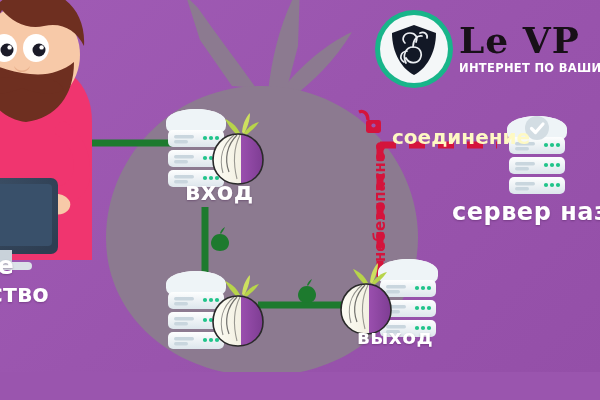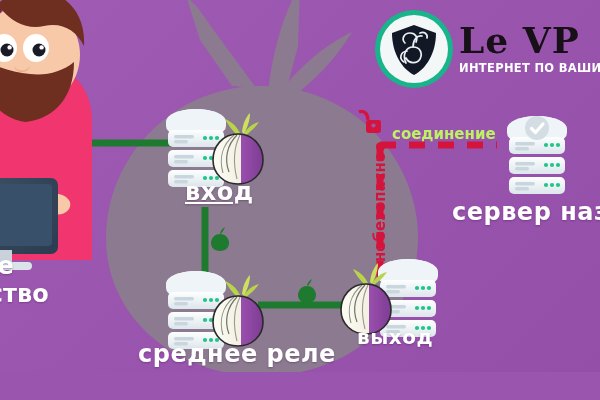--- a/index.html
+++ b/index.html
@@ -17,32 +17,32 @@
   svg.layer{position:absolute;left:0;top:0;width:600px;height:400px;overflow:visible;}
 
   .label{
     position:absolute;color:#ffffff;
     font-family:"DejaVu Sans", sans-serif;
     font-weight:bold;letter-spacing:.5px;
     text-transform:lowercase;
     white-space:nowrap;
     text-shadow:0 1px 2px rgba(60,20,70,.35);
   }
-  .lab-vhod{left:185px;top:178px;font-size:24px;text-decoration:underline;}
+  .lab-vhod{left:185px;top:178px;font-size:24px;}
   .lab-sredn{left:138px;top:340px;font-size:24px;}
   .lab-vyhod{left:357px;top:325px;font-size:20px;}
   .lab-dest{left:452px;top:198px;font-size:24px;}
   .lab-dev{position:absolute;left:-28px;top:252px;font-size:24px;color:#fff;
     font-family:"DejaVu Sans", sans-serif;font-weight:bold;line-height:1.18;
     white-space:nowrap;text-shadow:0 1px 2px rgba(60,20,70,.35);}
 
   .red-text{
-    position:absolute;color:#bef264;
+    position:absolute;color:#fef9c3;
     font-family:"DejaVu Sans", sans-serif;
-    font-weight:bold;font-size:15px;white-space:nowrap;
+    font-weight:bold;font-size:20px;white-space:nowrap;
   }
   .rt-soed{left:392px;top:125px;}
   .rt-nebez-wrap{position:absolute;left:371px;top:262px;height:0;width:0;}
   .rt-nebez-in{position:absolute;left:0;top:0;color:#d4143c;
     font-family:"DejaVu Sans", sans-serif;font-weight:bold;font-size:15px;
     white-space:nowrap;transform:rotate(-90deg);transform-origin:0 0;}
 
   .logo-text{position:absolute;left:459px;top:22px;}
   .logo-main{font-family:"DejaVu Serif", serif;font-weight:bold;
     font-size:36px;color:#181018;letter-spacing:1px;line-height:1;white-space:nowrap;}
@@ -244,21 +244,20 @@
   </svg>
 
   <div class="logo-text">
     <div class="logo-main">
       <span>Le VP</span>
     </div>
     <div class="logo-sub">ИНТЕРНЕТ ПО ВАШИМ П</div>
   </div>
 
   <div class="label lab-vhod">вход</div>
-  <div class="label lab-sredn">среднее реле</div>
   <div class="label lab-vyhod">выход</div>
   <div class="label lab-dest">сервер назнач</div>
 
   <div class="lab-dev">
     <div>ше</div>
     <div>йство</div>
   </div>
 
   <div class="red-text rt-soed">соединение</div>
 

